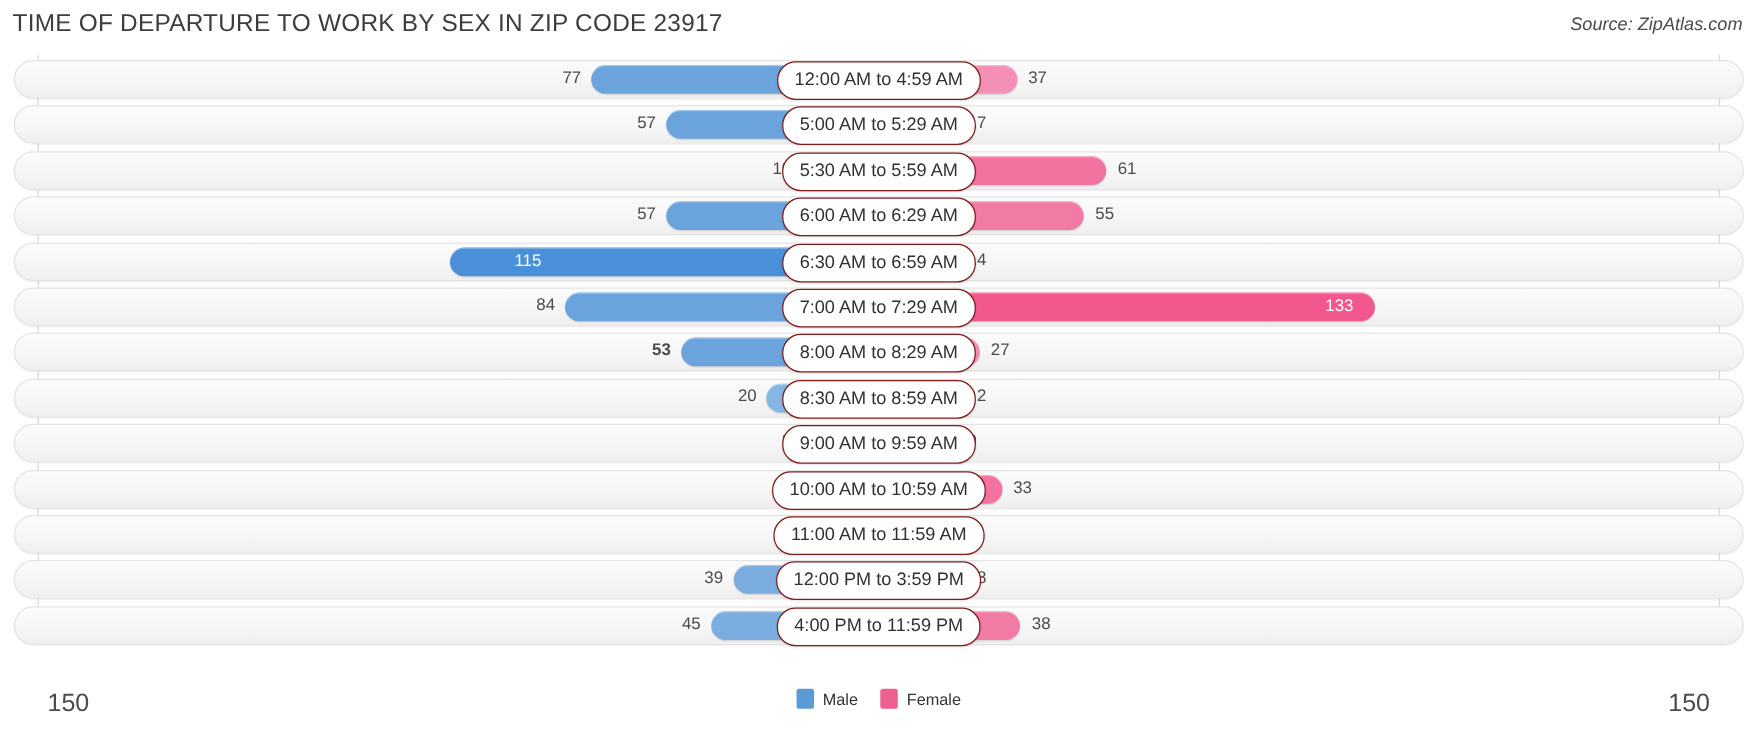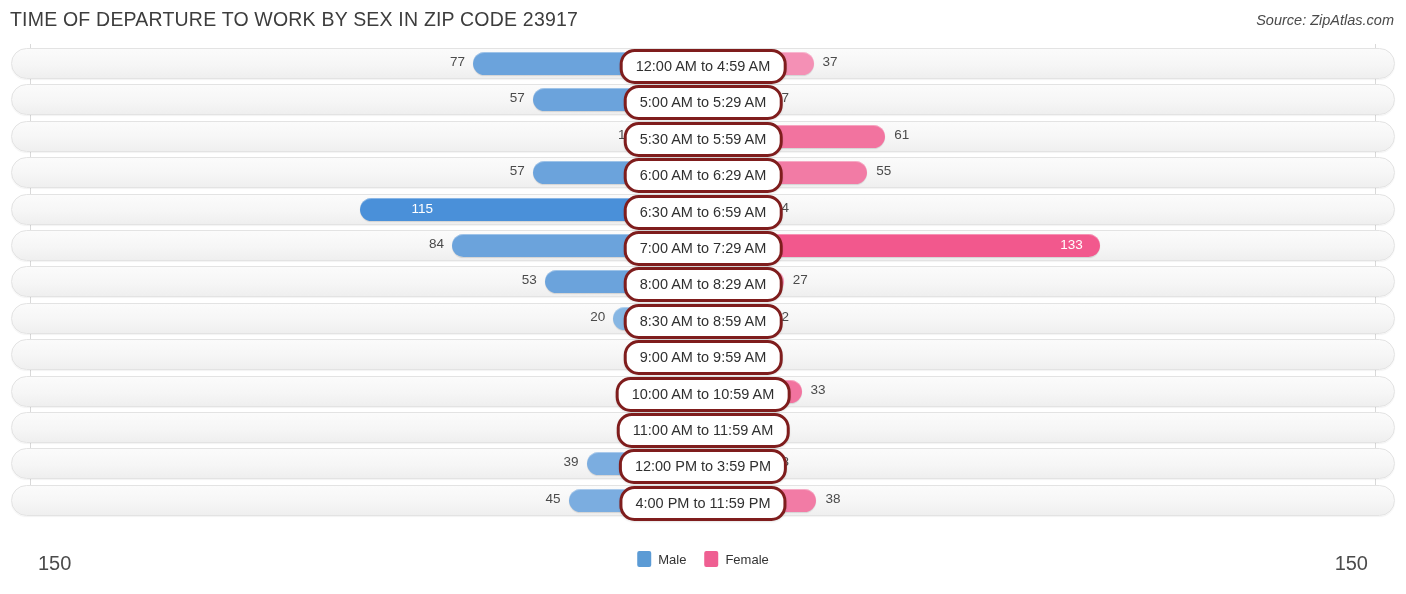--- a/index.html
+++ b/index.html
@@ -122,21 +122,21 @@
   
   .pill {
     position: absolute;
     left: 50%;
     transform: translateX(-50%);
     top: 1px;
     height: 29px;
     line-height: 29px;
     padding: 0 13px;
     background: #ffffff;
-    border: 3px solid #7f1d1d;
+    border: 1px solid #7f1d1d;
     border-radius: 15px;
     font-size: 14.5px;
     color: #303030;
     white-space: nowrap;
     box-shadow: 0 1px 2px rgba(0,0,0,.10);
     z-index: 4;
   }
 
   
   .footer {
@@ -232,21 +232,21 @@
         <div class="bar male" style="left: 452.12px; width: 250.88px; background: rgb(107, 163, 220);"></div>
         <div class="bar female" style="left: 703px; width: 397.227px; background: rgb(242, 88, 141);"></div>
         <div class="val left" style="left: 398.12px; width: 46px;">84</div>
         <div class="val-in" style="left: 1060.23px;">133</div>
         <div class="pill">7:00 AM to 7:29 AM</div>
       </div>
       <div class="row">
         <div class="track"></div>
         <div class="bar male" style="left: 544.707px; width: 158.293px; background: rgb(107, 163, 220);"></div>
         <div class="bar female" style="left: 703px; width: 80.64px; background: rgb(246, 142, 180);"></div>
-        <div class="val left" style="left: 490.707px; width: 46px;">53</div>
+        <div class="val left" style="left: 490.707px; width: 46px; font-weight: bold;">53</div>
         <div class="val right" style="left: 792.64px; width: 46px;">27</div>
         <div class="pill">8:00 AM to 8:29 AM</div>
       </div>
       <div class="row">
         <div class="track"></div>
         <div class="bar male" style="left: 613.4px; width: 89.6px; background: rgb(134, 182, 227);"></div>
         <div class="bar female" style="left: 703px; width: 62px; background: rgb(247, 148, 183);"></div>
         <div class="val left" style="left: 559.4px; width: 46px;">20</div>
         <div class="val right" style="left: 774px; width: 46px;">12</div>
         <div class="pill">8:30 AM to 8:59 AM</div>

